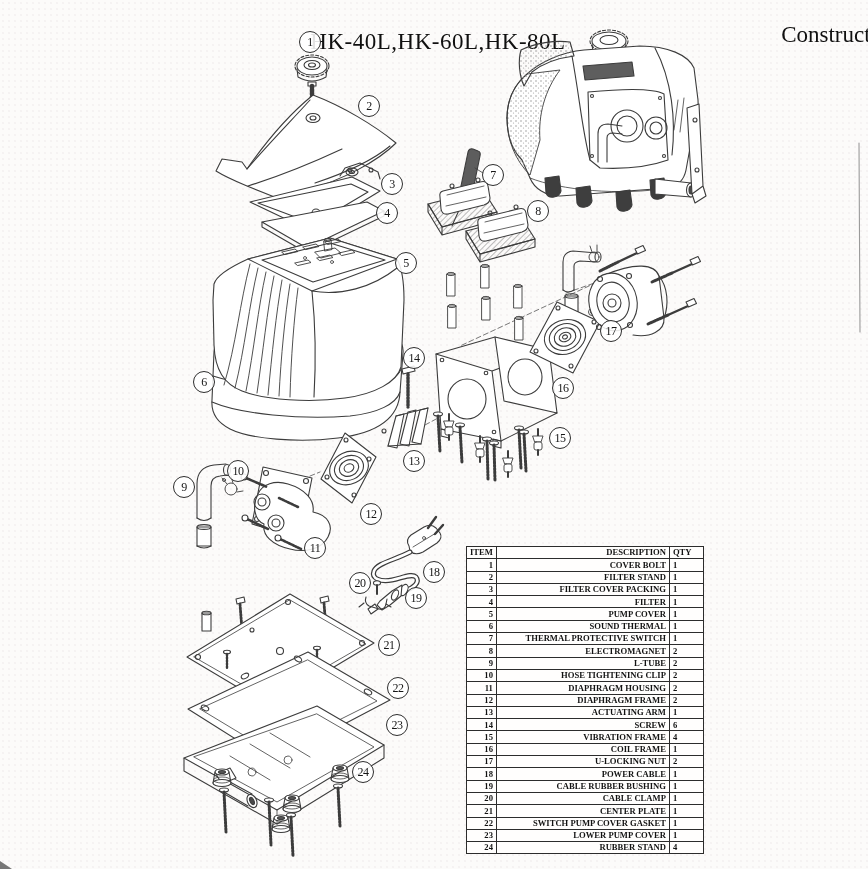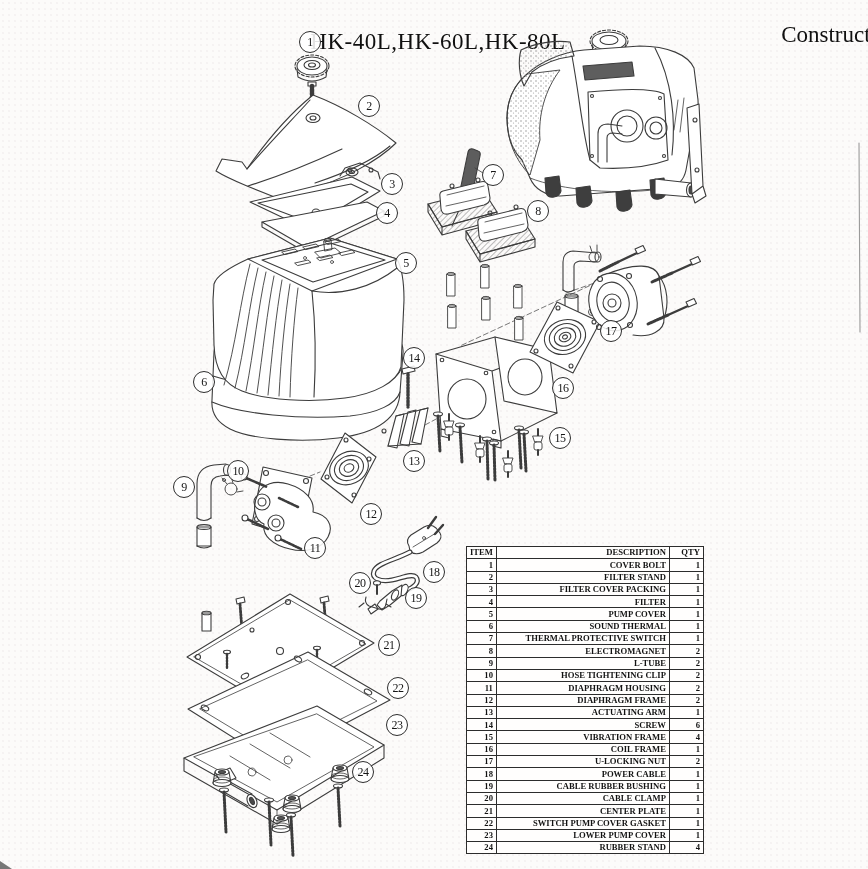--- a/index.html
+++ b/index.html
@@ -15,21 +15,21 @@
   svg.diagram *{vector-effect:non-scaling-stroke}
   .callout{position:absolute;width:22px;height:22px;box-sizing:border-box;
            border:1.5px solid #2e2e2e;border-radius:50%;background:rgba(255,255,255,.88);
            display:flex;align-items:center;justify-content:center;
            font-size:12px;color:#161616;transform:translate(-50%,-50%);letter-spacing:-.5px}
   table.parts-table{position:absolute;left:466px;top:546px;border-collapse:collapse;background:#fffefd}
   .parts-table th,.parts-table td{border:1px solid #2c2c2c;font-size:8.6px;font-weight:bold;
            color:#121212;padding:0 3px;height:11.3px;line-height:1;white-space:nowrap}
   .c-item{width:22px;text-align:right}
   .c-desc{width:166px;text-align:right}
-  .c-qty{width:27px;text-align:right}
+  .c-qty{width:27px;text-align:left}
   .parts-table th.c-desc{text-align:right}
 </style>
 </head>
 <body>
 
 <div class="page">
 
   <h1 class="title">Construction</h1>
   <h2 class="subtitle">HK-40L,HK-60L,HK-80L</h2>
 

